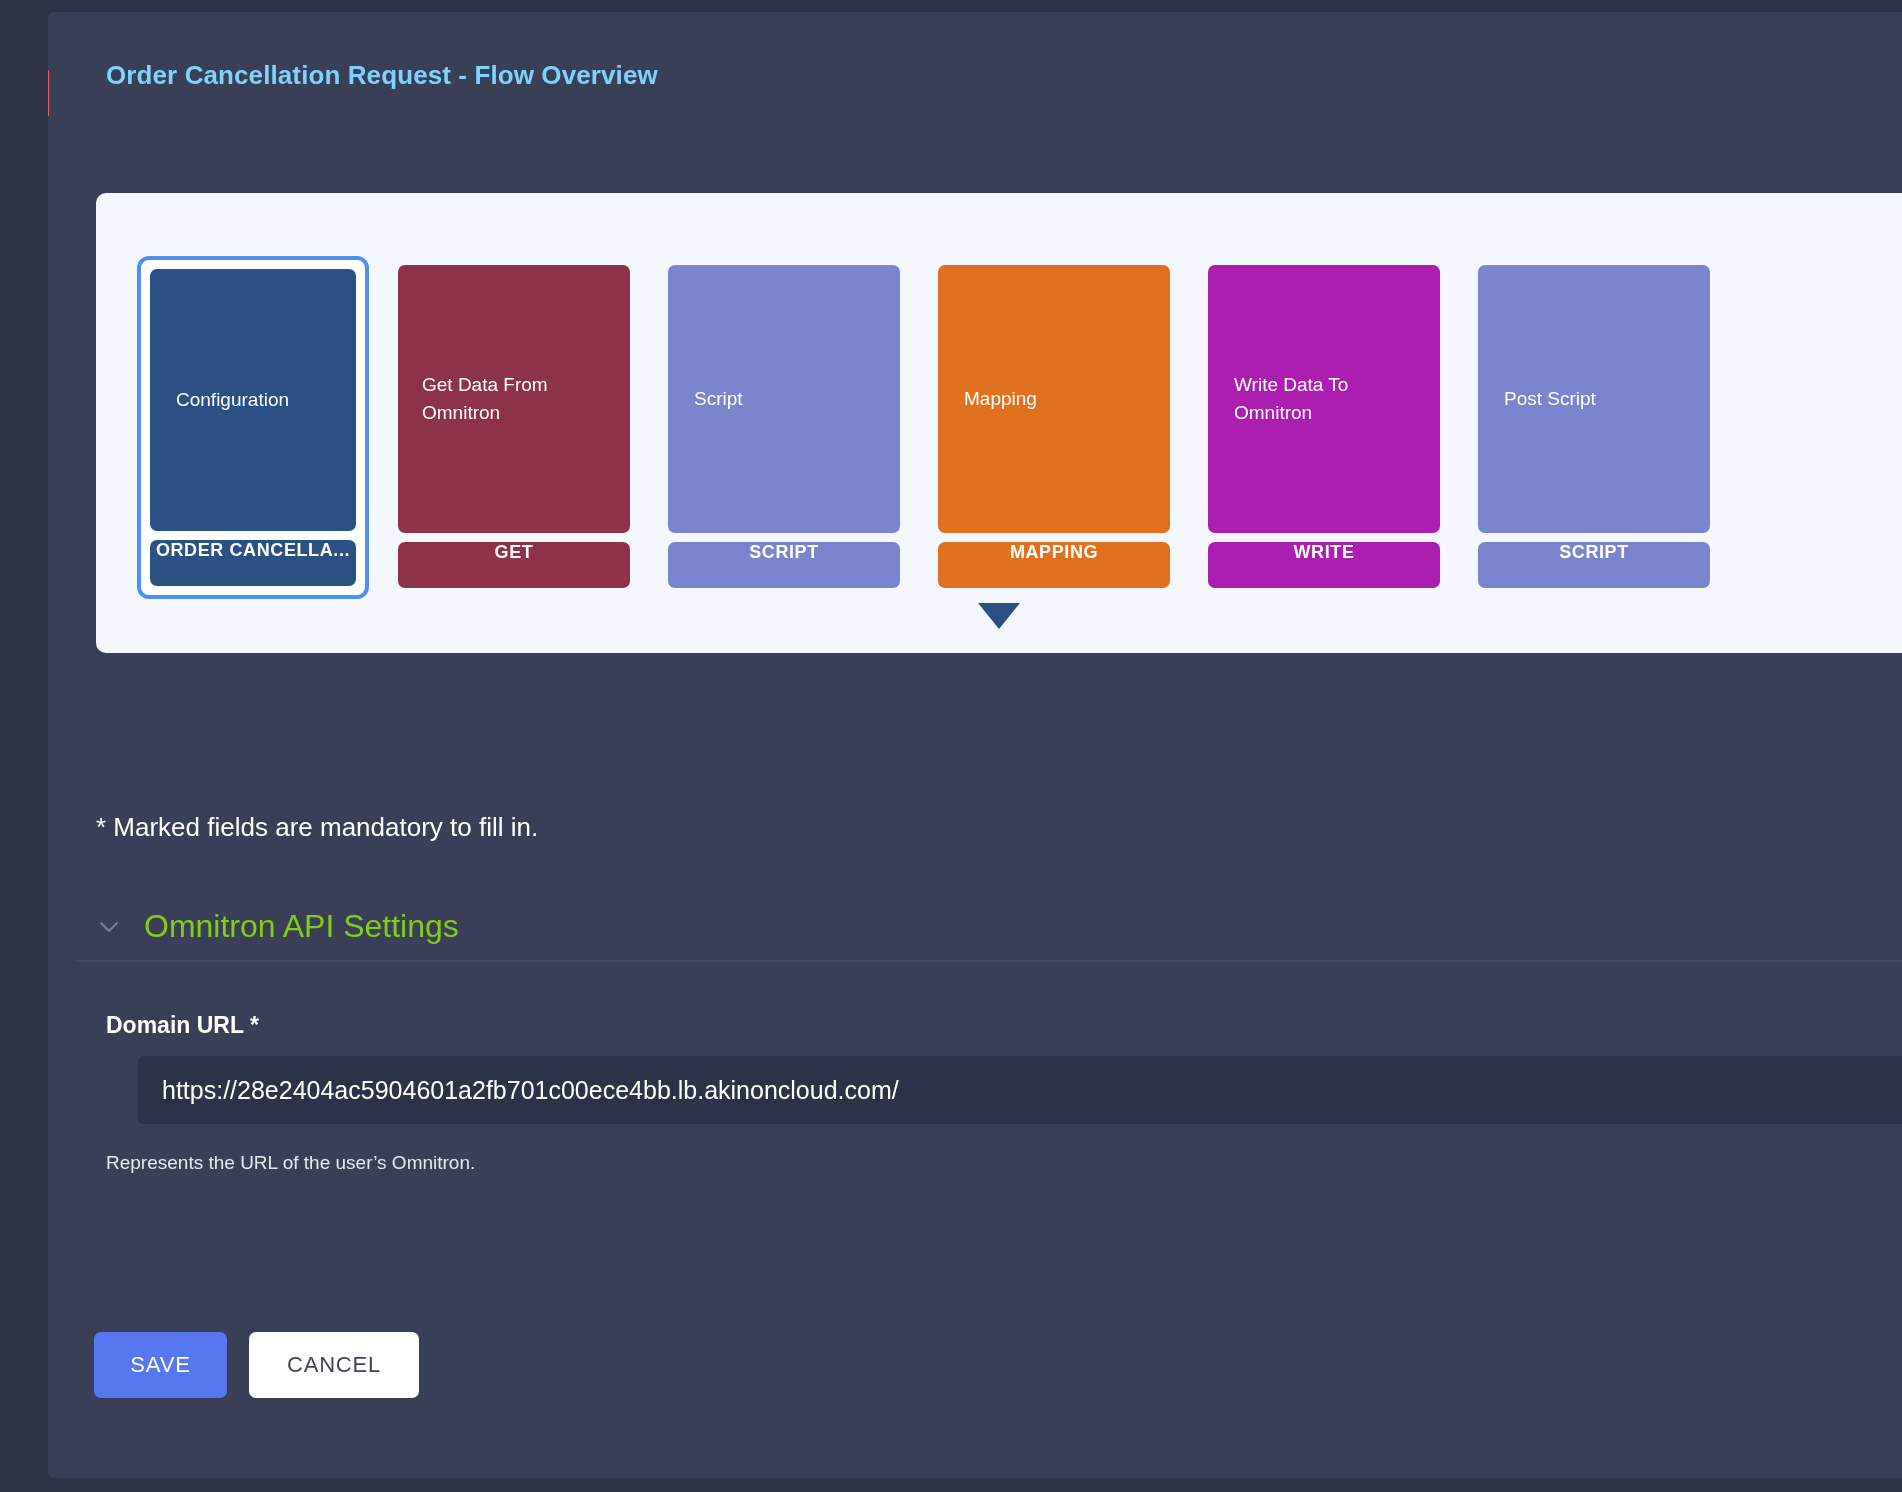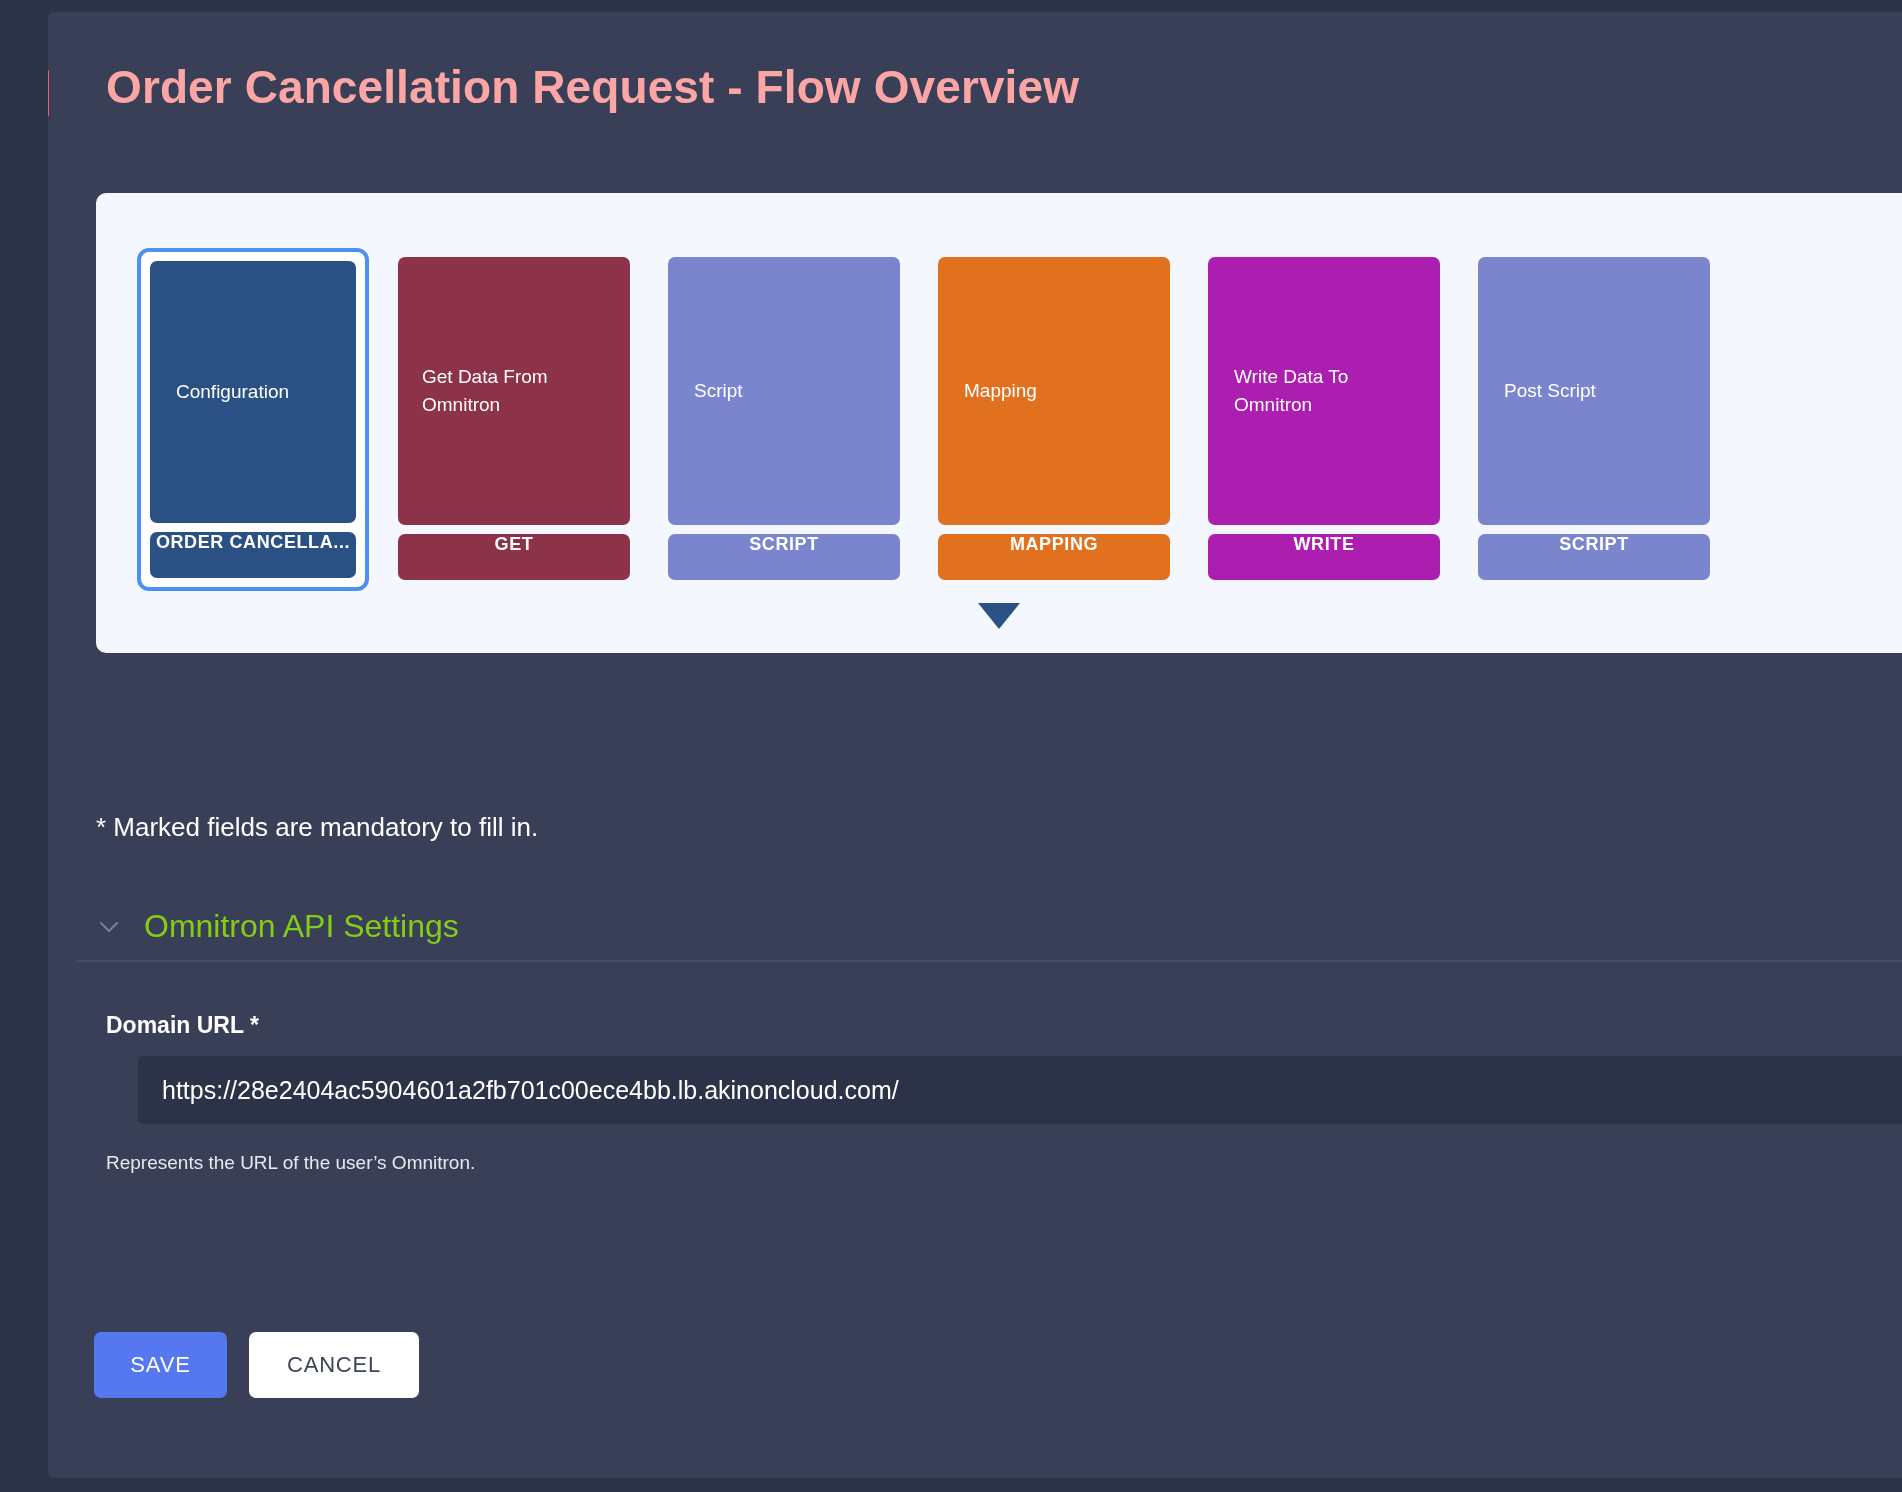--- a/index.html
+++ b/index.html
@@ -48,42 +48,42 @@
     top: 58px;
     width: 9px;
     height: 46px;
     background: #ef5f6b;
     border-radius: 1px;
   }
   .page-title {
     position: absolute;
     left: 58px;
     top: 48px;
-    font-size: 46px;
+    font-size: 26px;
     font-weight: 700;
-    color: #fca5a5;
+    color: #7dd3fc;
     letter-spacing: 0.1px;
     white-space: nowrap;
   }
 
   
   .flow-panel {
     position: absolute;
     left: 48px;
     top: 181px;
     right: 0;
     height: 460px;
     background: #f4f7fd;
     border-radius: 10px 0 0 10px;
   }
 
   .flow-track {
     position: absolute;
     left: 50px;
-    top: 64px;
+    top: 72px;
     display: flex;
     gap: 38px;
     align-items: flex-start;
   }
 
   .node {
     position: relative;
     width: 232px;
   }
 

